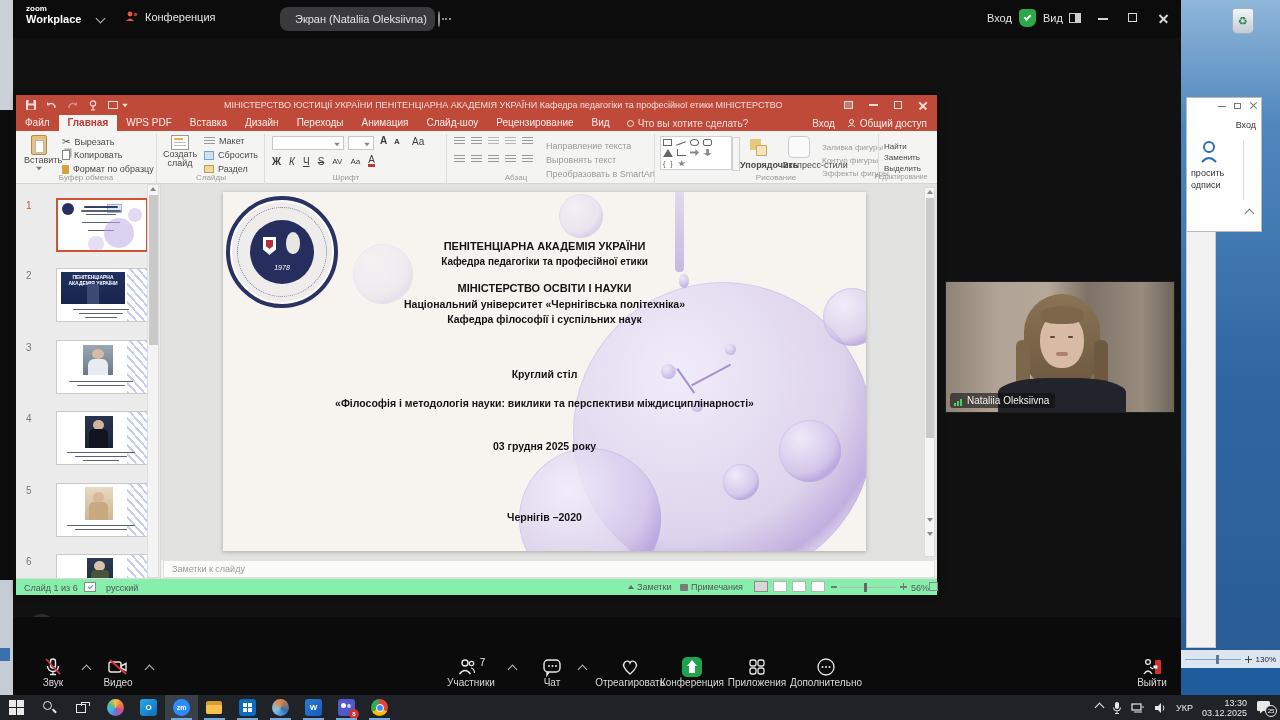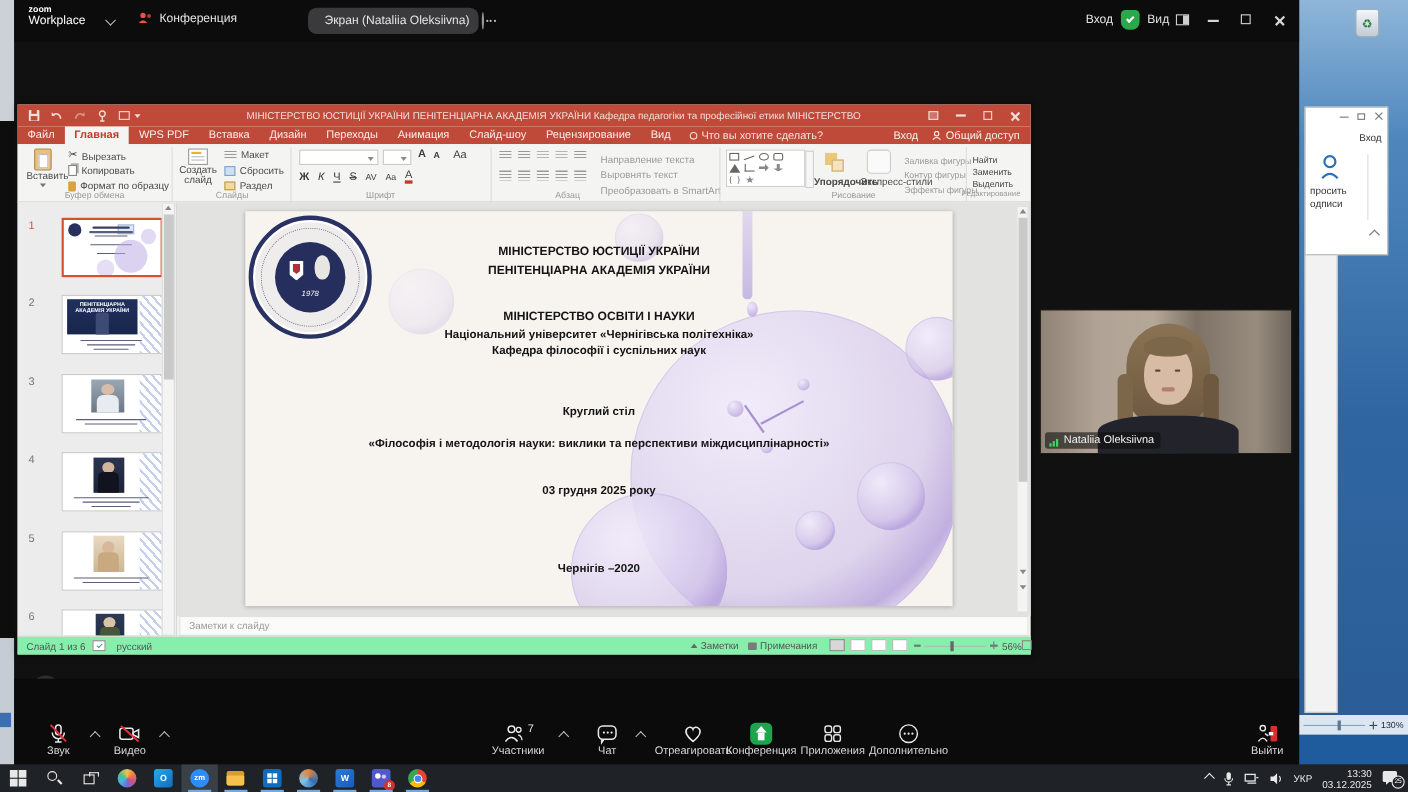--- a/index.html
+++ b/index.html
@@ -128,21 +128,21 @@
 
   <div class="ab" style="left:0;top:0;width:13px;height:110px;background:#ccd1d7;"></div>
   <div class="ab" style="left:0;top:580px;width:13px;height:115px;background:#c6ccd3;"></div>
   <div class="ab" style="left:0;top:648px;width:10px;height:13px;background:#3a6fb0;"></div>
 
   <div class="ab zoom-win">
 
     <div class="ab zoom-topbar">
       <div class="ab" style="left:13px;top:5px;">
         <div style="font-size:8px;font-weight:bold;color:#fff;line-height:8px;">zoom</div>
-        <div style="font-size:11px;font-weight:normal;color:#fff;line-height:12px;">Workplace</div>
+        <div style="font-size:11px;font-weight:bold;color:#fff;line-height:12px;">Workplace</div>
       </div>
       <div class="ab chev" style="left:84px;top:15px;"></div>
       <div class="ab" style="left:112px;top:10px;display:flex;align-items:center;gap:6px;">
         <svg width="14" height="13" viewBox="0 0 14 13">
             <circle cx="5" cy="4" r="2.4" fill="#e8543f"></circle>
             <path d="M1 11 q4 -5 8 0z" fill="#e8543f"></path>
             <circle cx="10.5" cy="4.5" r="1.8" fill="#b33b2c"></circle>
           </svg>
         <span class="tx" style="font-size:11px;color:#e6e6e6;">Конференция</span>
       </div>
@@ -461,22 +461,22 @@
           <div class="ab seal-ring" style="left:20px;top:20px;width:64px;height:64px;background:#262e5e;">
             <div class="ab" style="left:13px;top:17px;width:13px;height:18px;background:#fff;clip-path:polygon(0 0,100% 0,100% 70%,50% 100%,0 70%);">
                 <i style="display:block;margin:3px auto 0;width:7px;height:9px;background:#b03040;clip-path:polygon(0 0,100% 0,100% 70%,50% 100%,0 70%);"></i>
               </div>
             <div class="ab" style="left:36px;top:12px;width:14px;height:22px;background:#e8e6e2;border-radius:50% 50% 45% 45%;"></div>
             <div class="ab tx" style="left:0;top:44px;width:64px;text-align:center;color:#fff;font-size:7px;font-style:italic;">1978</div>
           </div>
         </div>
 
 
-        <div class="ab s-line" style="top:31px;font-size:11px;font-weight:bold;">МІНІСТЕРСТВО ЮСТИЦІЇ УКРАЇНИ</div>
         <div class="ab s-line" style="top:48px;font-size:11px;font-weight:bold;">ПЕНІТЕНЦІАРНА АКАДЕМІЯ УКРАЇНИ</div>
+        <div class="ab s-line" style="top:64px;font-size:10px;font-weight:bold;">Кафедра педагогіки та професійної етики</div>
         <div class="ab s-line" style="top:90px;font-size:11px;font-weight:bold;">МІНІСТЕРСТВО ОСВІТИ І НАУКИ</div>
         <div class="ab s-line" style="top:106px;font-size:10.5px;font-weight:bold;">Національний університет «Чернігівська політехніка»</div>
         <div class="ab s-line" style="top:121px;font-size:10.5px;font-weight:bold;">Кафедра філософії і суспільних наук</div>
         <div class="ab s-line" style="top:176px;font-size:10.5px;font-weight:bold;">Круглий стіл</div>
         <div class="ab s-line" style="top:205px;font-size:10.5px;font-weight:bold;">«Філософія і методологія науки: виклики та перспективи міждисциплінарності»</div>
         <div class="ab s-line" style="top:248px;font-size:10.5px;font-weight:bold;">03 грудня 2025 року</div>
         <div class="ab s-line" style="top:319px;font-size:10.5px;font-weight:bold;">Чернігів –2020</div>
       </div>
 
       <div class="ab scrollbar" style="left:908px;top:92px;width:11px;height:370px;">

